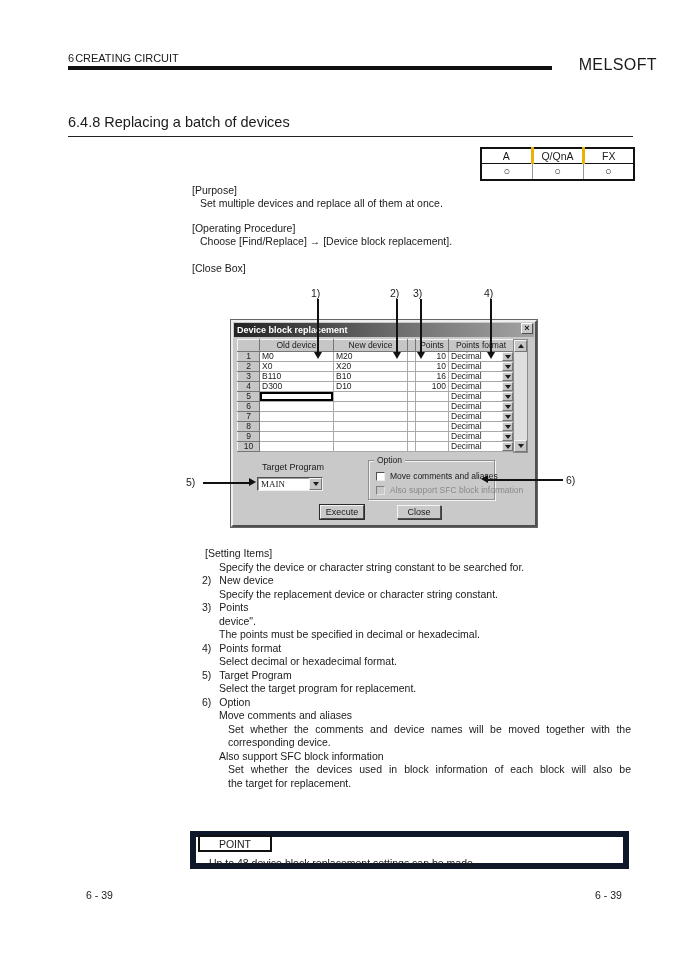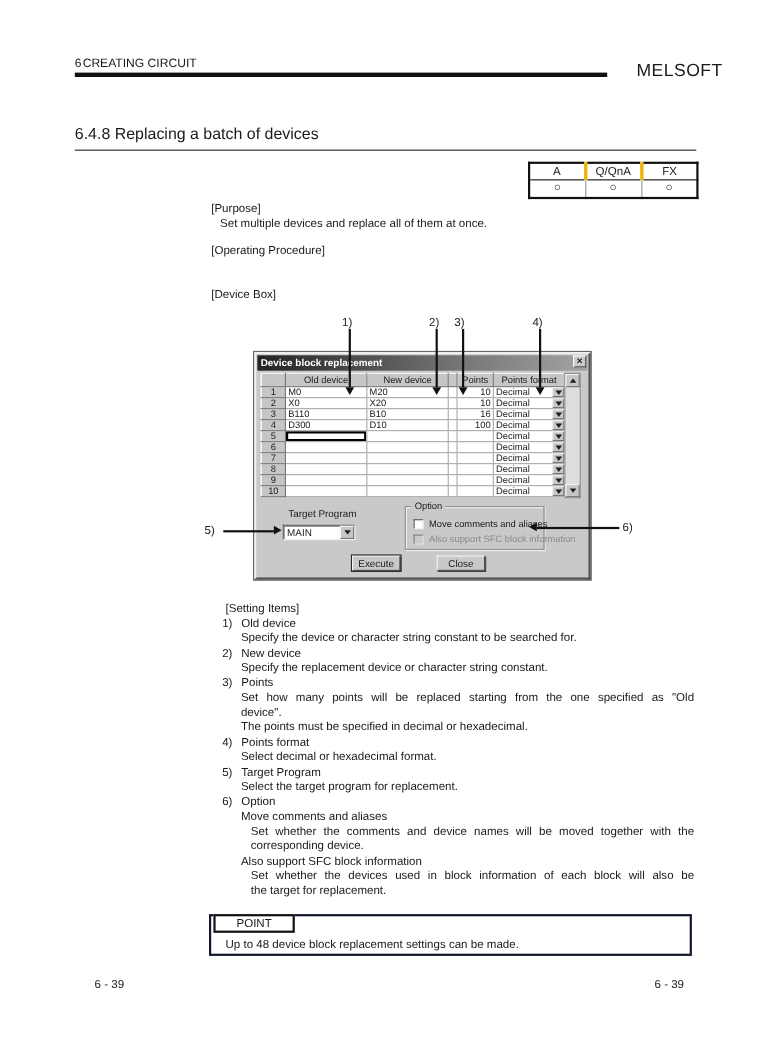--- a/index.html
+++ b/index.html
@@ -86,21 +86,21 @@
   .vscroll { position:absolute; left:280px; top:17px; width:15px; height:114px; background:#dedede;
              border:1px solid #8a8a8a; display:flex; flex-direction:column; }
   .sbtn { height:12px; background:#c6c6c6; border:1px solid; border-color:#f4f4f4 #767676 #767676 #f4f4f4;
           display:flex; align-items:center; justify-content:center; }
   .strack { flex:1; }
   
   .tp-label { position:absolute; left:29px; top:140px; font-size:9px; }
   .combo { position:absolute; left:24px; top:155px; width:66px; height:14px; background:#fff;
            border:1px solid; border-color:#4f4f4f #f0f0f0 #f0f0f0 #4f4f4f;
            box-shadow:inset 1px 1px 0 #9a9a9a; display:flex; align-items:stretch; }
-  .combo-val { font-size:9px; line-height:12px; padding-left:3px; flex:1; }
+  .combo-val { font-size:9px; line-height:12px; padding-left:3px; flex:1;font-family:Liberation Serif, serif; }
   .combo-btn { width:13px; background:#c6c6c6; border:1px solid; border-color:#f4f4f4 #767676 #767676 #f4f4f4;
                display:flex; align-items:center; justify-content:center; }
   .optgroup { position:absolute; left:135px; top:138px; width:127px; height:40px;
               border:1px solid #8f8f8f; box-shadow:1px 1px 0 #f2f2f2, inset 1px 1px 0 #f2f2f2; }
   .optlabel { position:absolute; top:-6px; left:5px; background:#c9c9c9; padding:0 3px; font-size:8.5px; }
   .cbrow { position:absolute; left:7px; display:flex; align-items:center; gap:5px; }
   .cbrow1 { top:10px; } .cbrow2 { top:24px; }
   .cb { width:9px; height:9px; background:#fff; border:1px solid; border-color:#4f4f4f #eee #eee #4f4f4f;
         flex:0 0 9px; }
   .cb-dis { background:#c9c9c9; border-color:#7d7d7d #e2e2e2 #e2e2e2 #7d7d7d; }
@@ -116,21 +116,21 @@
               line-height:13.5px; }
   .si-line { white-space:nowrap;padding-left:22px; }
   .numline { padding-left:19px; }
   .si-ttl { margin-left:8px; }
   .ind2 { padding-left:36px; }
   .ind3 { padding-left:45px; }
   .just { white-space:normal; text-align:justify; text-align-last:justify; }
   .just.ind2 { width:448px; }
   .just.ind3 { width:448px; }
   
-  .pointbox { position:absolute; left:190px; top:831px; width:439px; height:38px; border:2px solid #0f172a; }
+  .pointbox { position:absolute; left:190px; top:831px; width:439px; height:38px; border:6px solid #0f172a; }
   .pointtab { position:absolute; left:2px; top:-2px; width:74px; height:17px; border:2px solid #111;
               background:#fff; display:flex; align-items:center; justify-content:center; font-size:10.5px; }
   .pointtext { position:absolute; left:13px; top:20px; font-size:10.5px; white-space:nowrap; }
   
   .foot { position:absolute; top:889px; font-size:10.5px; }
   .foot-l { left:86px; } .foot-r { left:595px; }
 </style>
 </head>
 <body>
 
@@ -156,21 +156,22 @@
       <td>○</td>
       <td>○</td>
       <td>○</td>
     </tr>
   </tbody>
     </table>
 
   <div class="lbl purpose-l">[Purpose]</div>
   <div class="txt purpose-t">Set multiple devices and replace all of them at once.</div>
   <div class="lbl proc-l">[Operating Procedure]</div>
-  <div class="lbl dlg-l">[Device Box]</div>
+  <div class="txt proc-t">Choose [Find/Replace] → [Device block replacement].</div>
+  <div class="lbl dlg-l">[Close Box]</div>
 
   <div class="co co1">1)</div>
   <div class="co co2">2)</div>
   <div class="co co3">3)</div>
   <div class="co co4">4)</div>
   <div class="vline vl1"></div>
   <div class="vline vl2"></div>
   <div class="vline vl3"></div>
   <div class="vline vl4"></div>
   <div class="ah-down ad1"></div>
@@ -342,26 +343,24 @@
         <span class="cbl cbl-dis">Also support SFC block information</span>
       </div>
     </div>
 
     <div class="dbtn exec">Execute</div>
     <div class="dbtn closeb">Close</div>
   </div>
 
   <div class="settings">
     <div class="si-line">[Setting Items]</div>
-    <div class="si-line numline"><span>1)</span><span class="si-ttl">Old device</span></div>
     <div class="si-line ind2">Specify the device or character string constant to be searched for.</div>
     <div class="si-line numline"><span>2)</span><span class="si-ttl">New device</span></div>
     <div class="si-line ind2">Specify the replacement device or character string constant.</div>
     <div class="si-line numline"><span>3)</span><span class="si-ttl">Points</span></div>
-    <div class="si-line ind2 just">Set how many points will be replaced starting from the one specified as "Old</div>
     <div class="si-line ind2">device".</div>
     <div class="si-line ind2">The points must be specified in decimal or hexadecimal.</div>
     <div class="si-line numline"><span>4)</span><span class="si-ttl">Points format</span></div>
     <div class="si-line ind2">Select decimal or hexadecimal format.</div>
     <div class="si-line numline"><span>5)</span><span class="si-ttl">Target Program</span></div>
     <div class="si-line ind2">Select the target program for replacement.</div>
     <div class="si-line numline"><span>6)</span><span class="si-ttl">Option</span></div>
     <div class="si-line ind2">Move comments and aliases</div>
     <div class="si-line ind3 just">Set whether the comments and device names will be moved together with the</div>
     <div class="si-line ind3">corresponding device.</div>

